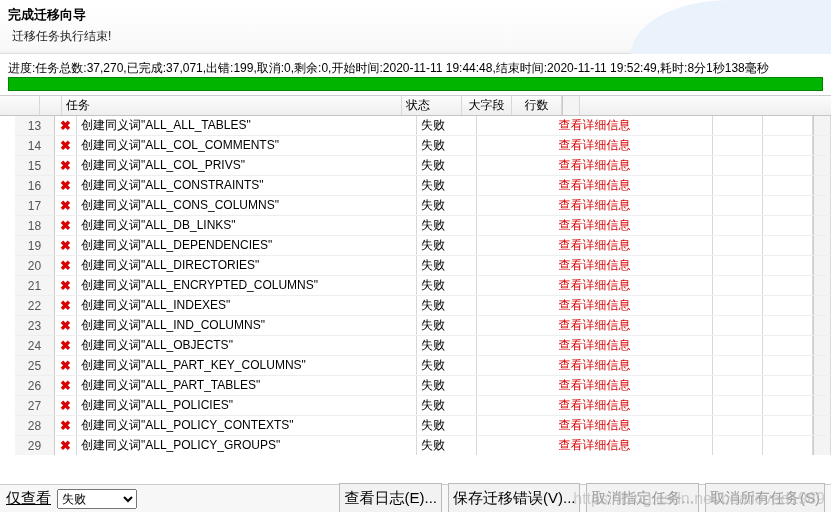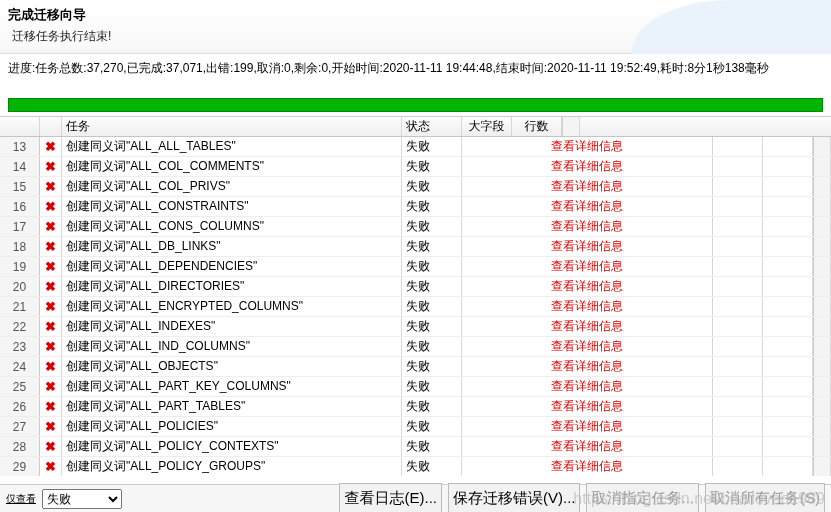--- a/index.html
+++ b/index.html
@@ -2,40 +2,40 @@
 <html><head>
 <meta charset="utf-8">
 <style>
   * { margin: 0; padding: 0; box-sizing: border-box; }
   body { font-family: "Microsoft YaHei", sans-serif; font-size: 12px; color: #000; background: #fff; width: 831px; height: 512px; overflow: hidden; position: relative; }
   .header { padding: 6px 8px 8px; border-bottom: 1px solid #ddd; background: linear-gradient(#fff,#f9f9f9 90%,#f2f2f2); }
   .header .title { font-size: 13px; font-weight: bold; margin-bottom: 4px; }
   .header .subtitle { font-size: 12px; margin-left: 4px; color: #222; }
   .header-bg { position:absolute; top:0; right:0; width:200px; height:54px; background: #eaf3fc; border-top-left-radius:50% 100%; }
   .progress-wrap { padding: 6px 8px 4px; font-size: 12px; }
-  .progress-text { margin-bottom: 21px; white-space: nowrap; }
+  .progress-text { margin-bottom: 0; white-space: nowrap; }
   .progress-bar { height: 14px; background: #00b400; border:1px solid #008800; }
   .table-area { border-top:1px solid #ccc; height: 360px; overflow: hidden; }
   .thead { display:flex; background: linear-gradient(#fcfcfc,#efefef); border-bottom:1px solid #c5c5c5; height:20px; font-size:12px; }
   .thead .cell, .row .cell { border-right:1px solid #d8d8d8; display:flex; align-items:center; padding:0 4px; overflow:hidden; white-space:nowrap; }
   .col-num { width: 40px; justify-content:center; }
   .col-icon { width: 22px; justify-content:center; }
   .col-task { width: 340px; }
   .col-status { width: 60px; }
   .col-msg { flex:1; justify-content:center; }
   .col-big { width: 50px; justify-content:center; }
   .col-rows { width: 50px; justify-content:center; }
   .col-scroll { width: 18px; background:#f4f4f4; border-left:1px solid #ccc;}
-  .tbody { height: 340px; overflow:hidden; }
+  .tbody { height: 340px; overflow:hidden;padding-left:15px; }
   .row { display:flex; height:20px; border-bottom:1px solid #eee; font-size:12px; }
   .row .col-num { background:#f5f5f5; border-right:1px solid #ccc; color:#555; }
   .x-icon { color:#d80000; font-weight:bold; font-size:13px; }
   .msg-link { color:#d80000; }
   .footer { position:absolute; bottom:0; left:0; right:0; display:flex; align-items:center; height:28px; padding:3px 6px; background:#f7f7f7; border-top:1px solid #ccc; gap:6px; }
-  .footer .lbl { font-size:10px;text-decoration:underline; }
+  .footer .lbl { font-size:15px;text-decoration:underline; }
   .footer select.combo { font-size:12px; height:20px; width:80px; }
   .footer .spacer { flex:1; }
   .footer button { font-size:15px; height:32px; padding:0 4px; background:#f2f2f2; border:1px solid #bbb; white-space:nowrap; }
   .footer button[disabled]{ color:#999; }
   .watermark{ position:absolute; right:6px; bottom:4px; font-size:16px; color:#bbb; opacity:0.7; pointer-events:none;}
   .thead .highlight { background:#e2ecf7; }
 </style>
 </head>
 <body>
 

